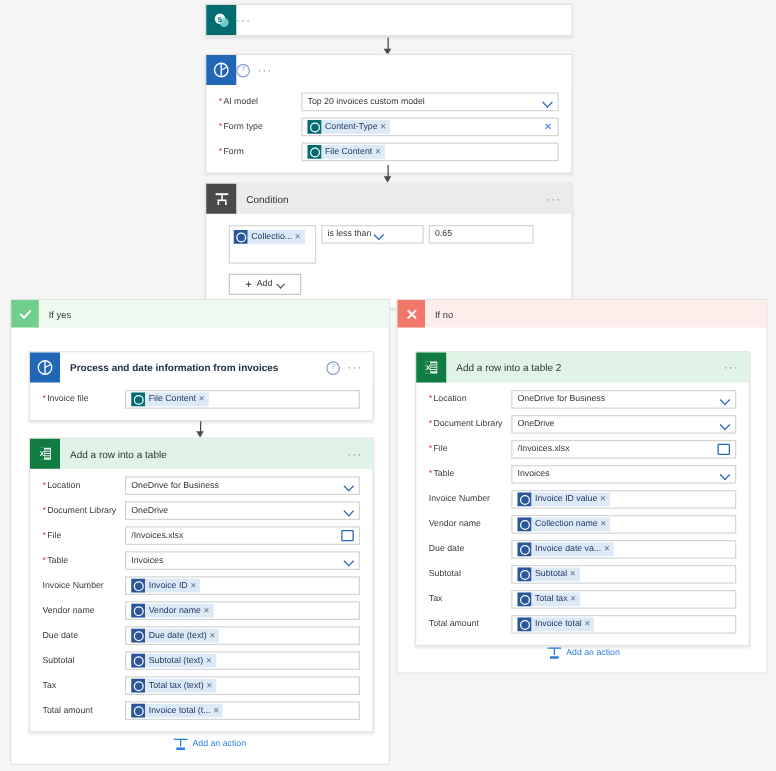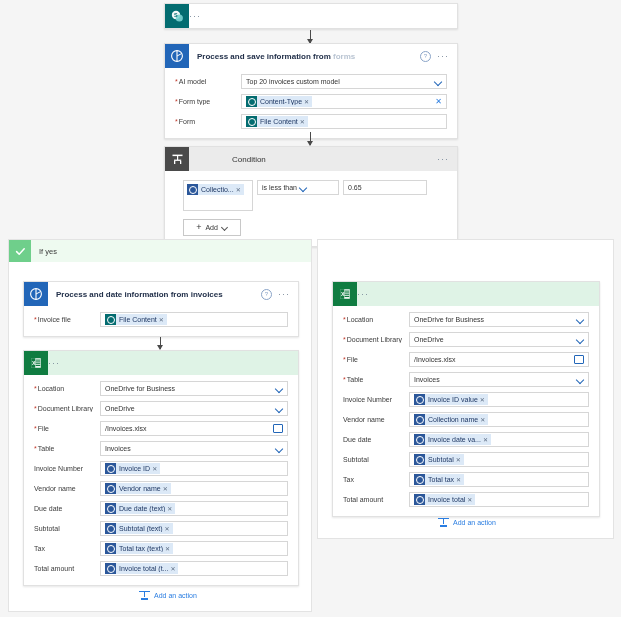--- a/index.html
+++ b/index.html
@@ -15,21 +15,21 @@
   
   .card{
     position:absolute;background:#fff;
     border:1px solid #e1e1e1;
     box-shadow:0 1px 2px rgba(0,0,0,.10);
   }
   .card-head{
     display:flex;align-items:center;
     height:24px;
   }
-  .card-head.grey{background:#ebebeb;gap:35px;}
+  .card-head.grey{background:#ebebeb;}
   .card-head.plain{background:#fff;}
   .card-head.green{background:#dff3e6;}
   .icon-sq{
     width:24px;height:24px;flex:none;
     display:flex;align-items:center;justify-content:center;
   }
   .icon-sp{background:#036c70;}
   .icon-ai{background:#2266b8;}
   .icon-xl{background:#107c41;}
   .icon-cond{background:#4a4a4a;}
@@ -170,21 +170,20 @@
 
   <div class="card" style="left:164px;top:43px;width:292px;">
     <div class="card-head plain">
       <div class="icon-sq icon-ai">
         <svg width="14" height="14" viewBox="0 0 14 14">
           <circle cx="7" cy="7" r="5.4" fill="none" stroke="#fff" stroke-width="1.1"></circle>
           <path d="M7 1.6 L7 12.4" stroke="#fff" stroke-width="1.1"></path>
           <path d="M7 7 L11.6 4.6" stroke="#fff" stroke-width="1"></path>
         </svg>
       </div>
-      <div class="card-title bold"><span>Process and save information from </span><span class="title-faint">forms</span></div>
       <div class="head-icons">
         <div class="q-icon">?</div>
         <div class="dots">···</div>
       </div>
     </div>
     <div class="body">
 
       <div class="row">
         <div class="lbl req">AI model</div>
         <div class="ctrl">
@@ -320,20 +319,21 @@
           <svg width="12" height="12" viewBox="0 0 12 12">
             <rect x="1.2" y="1.2" width="9.6" height="9.6" fill="#fff" opacity=".92"></rect>
             <rect x="1.2" y="1.2" width="4" height="9.6" fill="#107c41"></rect>
             <text x="1.9" y="8.2" font-size="5.4" fill="#fff" font-family="sans-serif" font-weight="bold">X</text>
             <rect x="5.6" y="2.6" width="4.6" height="1" fill="#107c41"></rect>
             <rect x="5.6" y="4.4" width="4.6" height="1" fill="#107c41"></rect>
             <rect x="5.6" y="6.2" width="4.6" height="1" fill="#107c41"></rect>
             <rect x="5.6" y="8" width="4.6" height="1" fill="#107c41"></rect>
           </svg>
         </div>
+        <div class="card-title">Add a row into a table</div>
         <div class="head-icons">
           <div class="dots">···</div>
         </div>
       </div>
       <div class="body">
 
         <div class="row">
           <div class="lbl req">Location</div>
           <div class="ctrl">
             <span class="val">OneDrive for Business</span>
@@ -454,34 +454,43 @@
 
     <div class="add-action" style="left:130px;top:350px;">
       <span class="aa-icon">
           <span class="aa-base"></span>
         </span>
       <span>Add an action</span>
     </div>
   </div>
 
   <div class="branch" style="left:317px;top:239px;width:295px;height:298px;">
+    <div class="branch-head no">
+      <div class="bicon no">
+        <svg width="11" height="11" viewBox="0 0 11 11">
+            <path d="M2.6 2.6 L8.4 8.4 M8.4 2.6 L2.6 8.4" stroke="#fff" stroke-width="1.5" stroke-linecap="round"></path>
+          </svg>
+      </div>
+      <div class="btxt">If no</div>
+    </div>
 
     <div class="card" style="left:14px;top:41px;width:266px;">
       <div class="card-head green">
         <div class="icon-sq icon-xl">
           <svg width="12" height="12" viewBox="0 0 12 12">
             <rect x="1.2" y="1.2" width="9.6" height="9.6" fill="#fff" opacity=".92"></rect>
             <rect x="1.2" y="1.2" width="4" height="9.6" fill="#107c41"></rect>
             <text x="1.9" y="8.2" font-size="5.4" fill="#fff" font-family="sans-serif" font-weight="bold">X</text>
             <rect x="5.6" y="2.6" width="4.6" height="1" fill="#107c41"></rect>
             <rect x="5.6" y="4.4" width="4.6" height="1" fill="#107c41"></rect>
             <rect x="5.6" y="6.2" width="4.6" height="1" fill="#107c41"></rect>
             <rect x="5.6" y="8" width="4.6" height="1" fill="#107c41"></rect>
           </svg>
         </div>
+        <div class="card-title">Add a row into a table 2</div>
         <div class="head-icons">
           <div class="dots">···</div>
         </div>
       </div>
       <div class="body">
 
         <div class="row">
           <div class="lbl req">Location</div>
           <div class="ctrl">
             <span class="val">OneDrive for Business</span>

